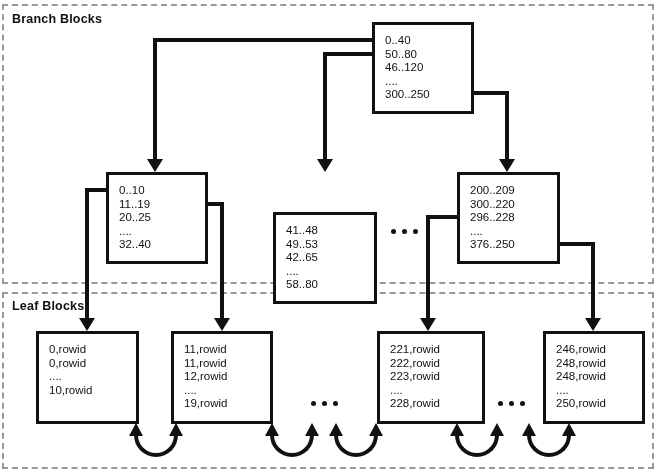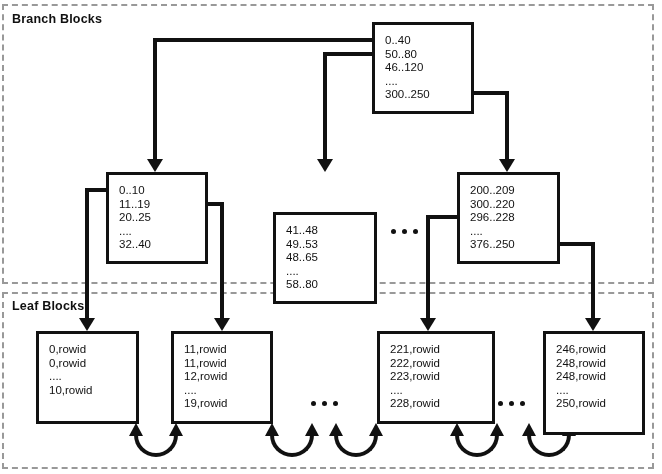--- a/index.html
+++ b/index.html
@@ -76,21 +76,21 @@
     <div class="bline">0..10</div>
     <div class="bline">11..19</div>
     <div class="bline">20..25</div>
     <div class="bline">....</div>
     <div class="bline">32..40</div>
   </div>
 
   <div class="block" style="left:273px;top:172px;width:104px;height:92px;margin-top:40px;">
     <div class="bline">41..48</div>
     <div class="bline">49..53</div>
-    <div class="bline">48..65</div>
+    <div class="bline">42..65</div>
     <div class="bline">....</div>
     <div class="bline">58..80</div>
   </div>
 
   <div class="dots" style="left:391px;top:229px;">
     <span class="dot"></span>
     <span class="dot"></span>
     <span class="dot"></span>
   </div>
 
@@ -116,35 +116,35 @@
     <div class="bline">....</div>
     <div class="bline">19,rowid</div>
   </div>
 
   <div class="dots" style="left:311px;top:401px;">
     <span class="dot"></span>
     <span class="dot"></span>
     <span class="dot"></span>
   </div>
 
-  <div class="block" style="left:377px;top:331px;width:118px;height:93px;">
+  <div class="block" style="left:377px;top:331px;width:108px;height:93px;">
     <div class="bline">221,rowid</div>
     <div class="bline">222,rowid</div>
     <div class="bline">223,rowid</div>
     <div class="bline">....</div>
     <div class="bline">228,rowid</div>
   </div>
 
   <div class="dots" style="left:498px;top:401px;">
     <span class="dot"></span>
     <span class="dot"></span>
     <span class="dot"></span>
   </div>
 
-  <div class="block" style="left:543px;top:331px;width:102px;height:104px;">
+  <div class="block" style="left:543px;top:331px;width:102px;height:93px;">
     <div class="bline">246,rowid</div>
     <div class="bline">248,rowid</div>
     <div class="bline">248,rowid</div>
     <div class="bline">....</div>
     <div class="bline">250,rowid</div>
   </div>
 
   <div class="arc" style="left:134px;top:433px;"></div>
   <div class="arrow-up" style="left:129px;top:423px;"></div>
   <div class="arrow-up" style="left:169px;top:423px;"></div>

